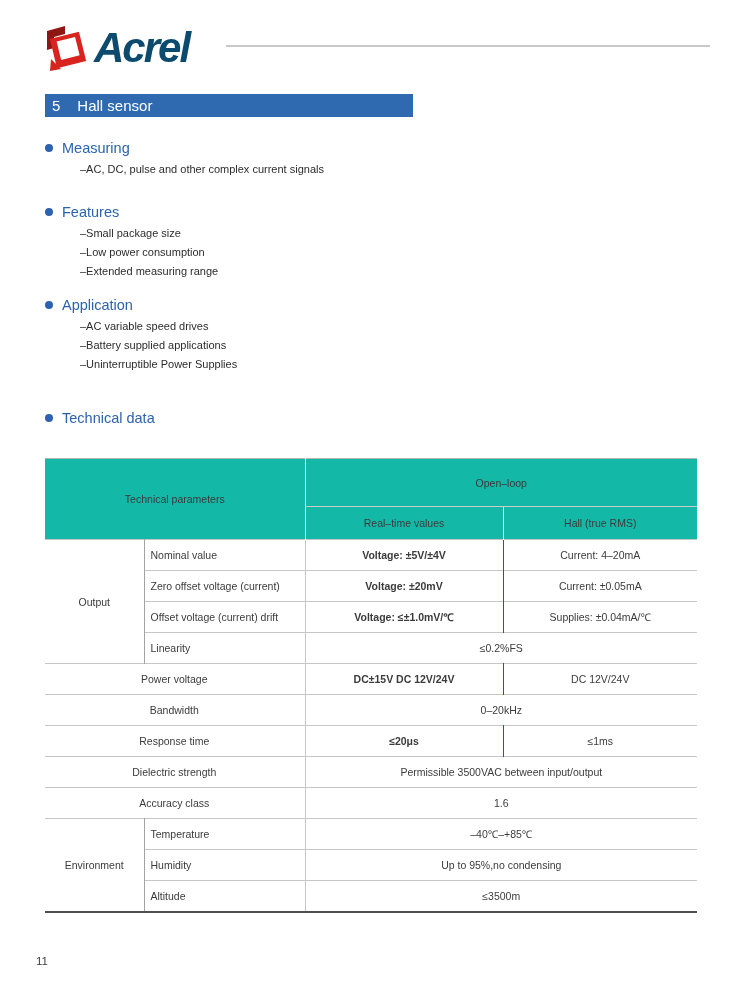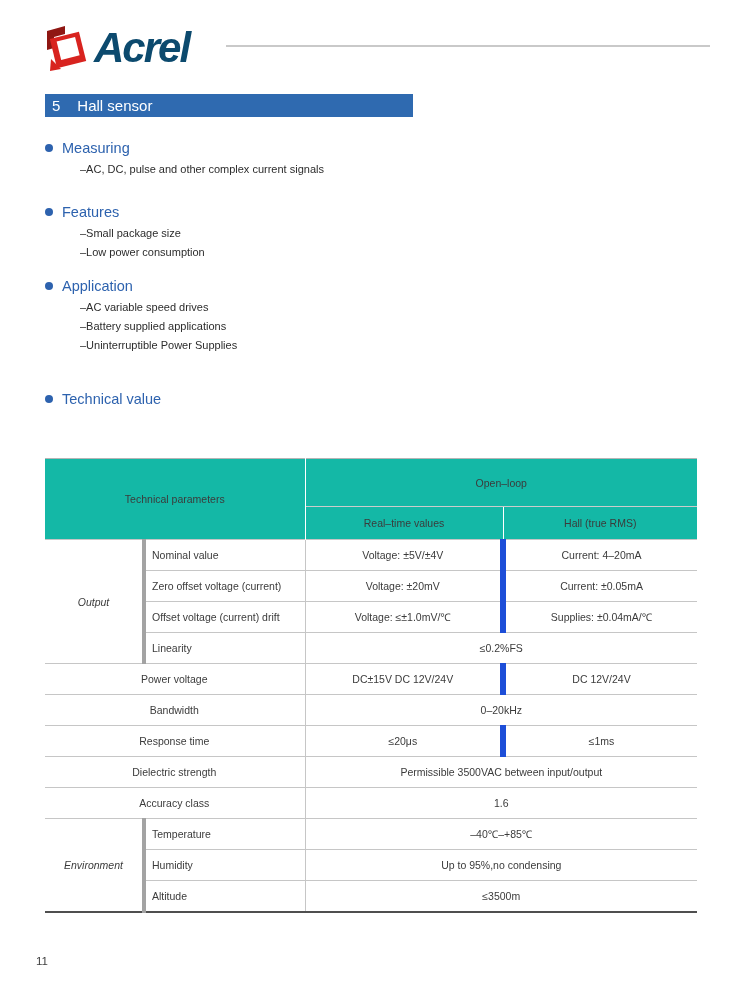--- a/index.html
+++ b/index.html
@@ -49,25 +49,25 @@
     font-size:10.5px; color:#3b3b3b;
     border-top:1px solid #b5b5b5;
     border-bottom:2px solid #4f4f4f;
   }
   table.tech th { font-weight:normal; background:#14b8a6; }
   th.params { }
   thead tr.r1 th { height:45px; }
   th.sub { height:30px; border-top:1px solid #cccccc; }
   th.wsep { border-left:1px solid #ffffff; }
   table.tech td { border-top:1px solid #c6c6c6; height:28px; background:#ffffff; }
-  td.group { border-right:4px solid #a3a3a3; text-align:center;font-style:italic; }
+  td.group { border-right:1px solid #a3a3a3; text-align:center; }
   td.param { border-right:1px solid #c6c6c6; text-align:left; padding-left:6px; }
   td.wide  { text-align:center; padding-left:0; }
   td.val   { text-align:center; }
-  td.sep   { border-right:6px solid #1d4ed8; }
+  td.sep   { border-right:1px solid #1d4ed8;font-weight:bold; }
   td.shade { background:#f8dac1; }
 
   
   .page-num { position:absolute; left:36px; top:955px; font-size:11.5px; color:#3f3f3f; }
 </style>
 </head>
 <body>
 
 <div class="page">
 
@@ -99,36 +99,37 @@
       <div class="sub-item">–AC, DC, pulse and other complex current signals</div>
     </div>
 
     <div class="section sec-2">
       <div class="section-heading">
         <span class="bullet"></span>
         <span>Features</span>
       </div>
       <div class="sub-item">–Small package size</div>
       <div class="sub-item">–Low power consumption</div>
+      <div class="sub-item">–Extended measuring range</div>
     </div>
 
     <div class="section sec-3">
       <div class="section-heading">
         <span class="bullet"></span>
         <span>Application</span>
       </div>
       <div class="sub-item">–AC variable speed drives</div>
       <div class="sub-item">–Battery supplied applications</div>
       <div class="sub-item">–Uninterruptible Power Supplies</div>
     </div>
 
     <div class="section sec-4">
       <div class="section-heading">
         <span class="bullet"></span>
-        <span>Technical value</span>
+        <span>Technical data</span>
       </div>
     </div>
 
   </div>
 
   <table class="tech">
     <colgroup>
       <col style="width:99px">
         <col style="width:161px">
         <col style="width:198px">

